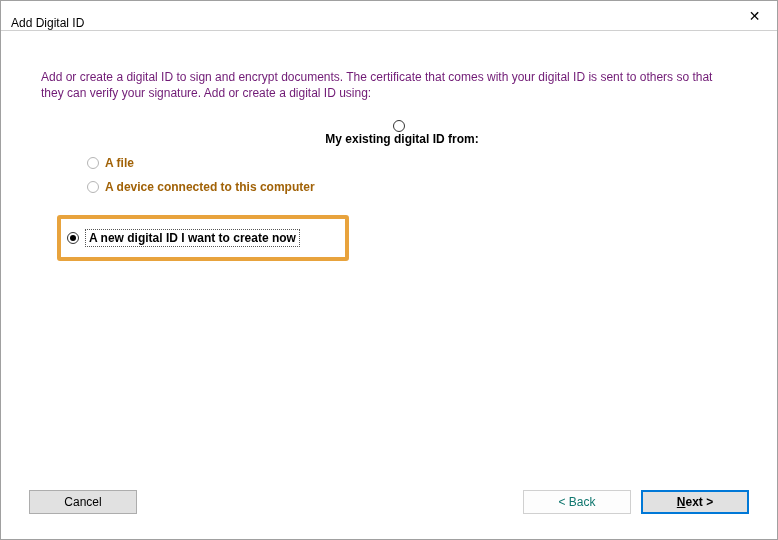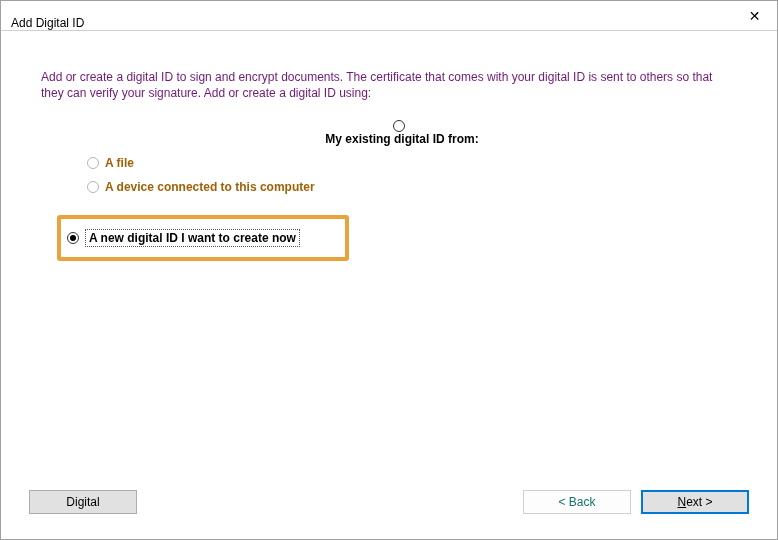--- a/index.html
+++ b/index.html
@@ -148,20 +148,21 @@
       background: #e1e1e1;
     }
     .spacer {
       flex: 1;
     }
     .btn + .btn {
       margin-left: 10px;
     }
     .next-label {
       position: relative;
+      font-weight: bold;
     }
     .next-label .u {
       text-decoration: underline;
     }
   </style>
 </head>
 <body>
 
 <div class="dialog">
 
@@ -198,21 +199,21 @@
     <div class="highlight-box">
       <div class="radio-row">
         <span class="radio-circle selected"></span>
         <span class="radio-label-wrap">A new digital ID I want to create now</span>
       </div>
     </div>
 
   </div>
 
   <div class="button-bar">
-    <button class="btn">Digital</button>
+    <button class="btn">Cancel</button>
     <div class="spacer"></div>
     <button class="btn disabled">&lt; Back</button>
     <button class="btn primary">
       <span class="next-label"><span class="u">N</span><span>ext &gt;</span></span>
     </button>
   </div>
 
 </div>
 
 </body></html>

